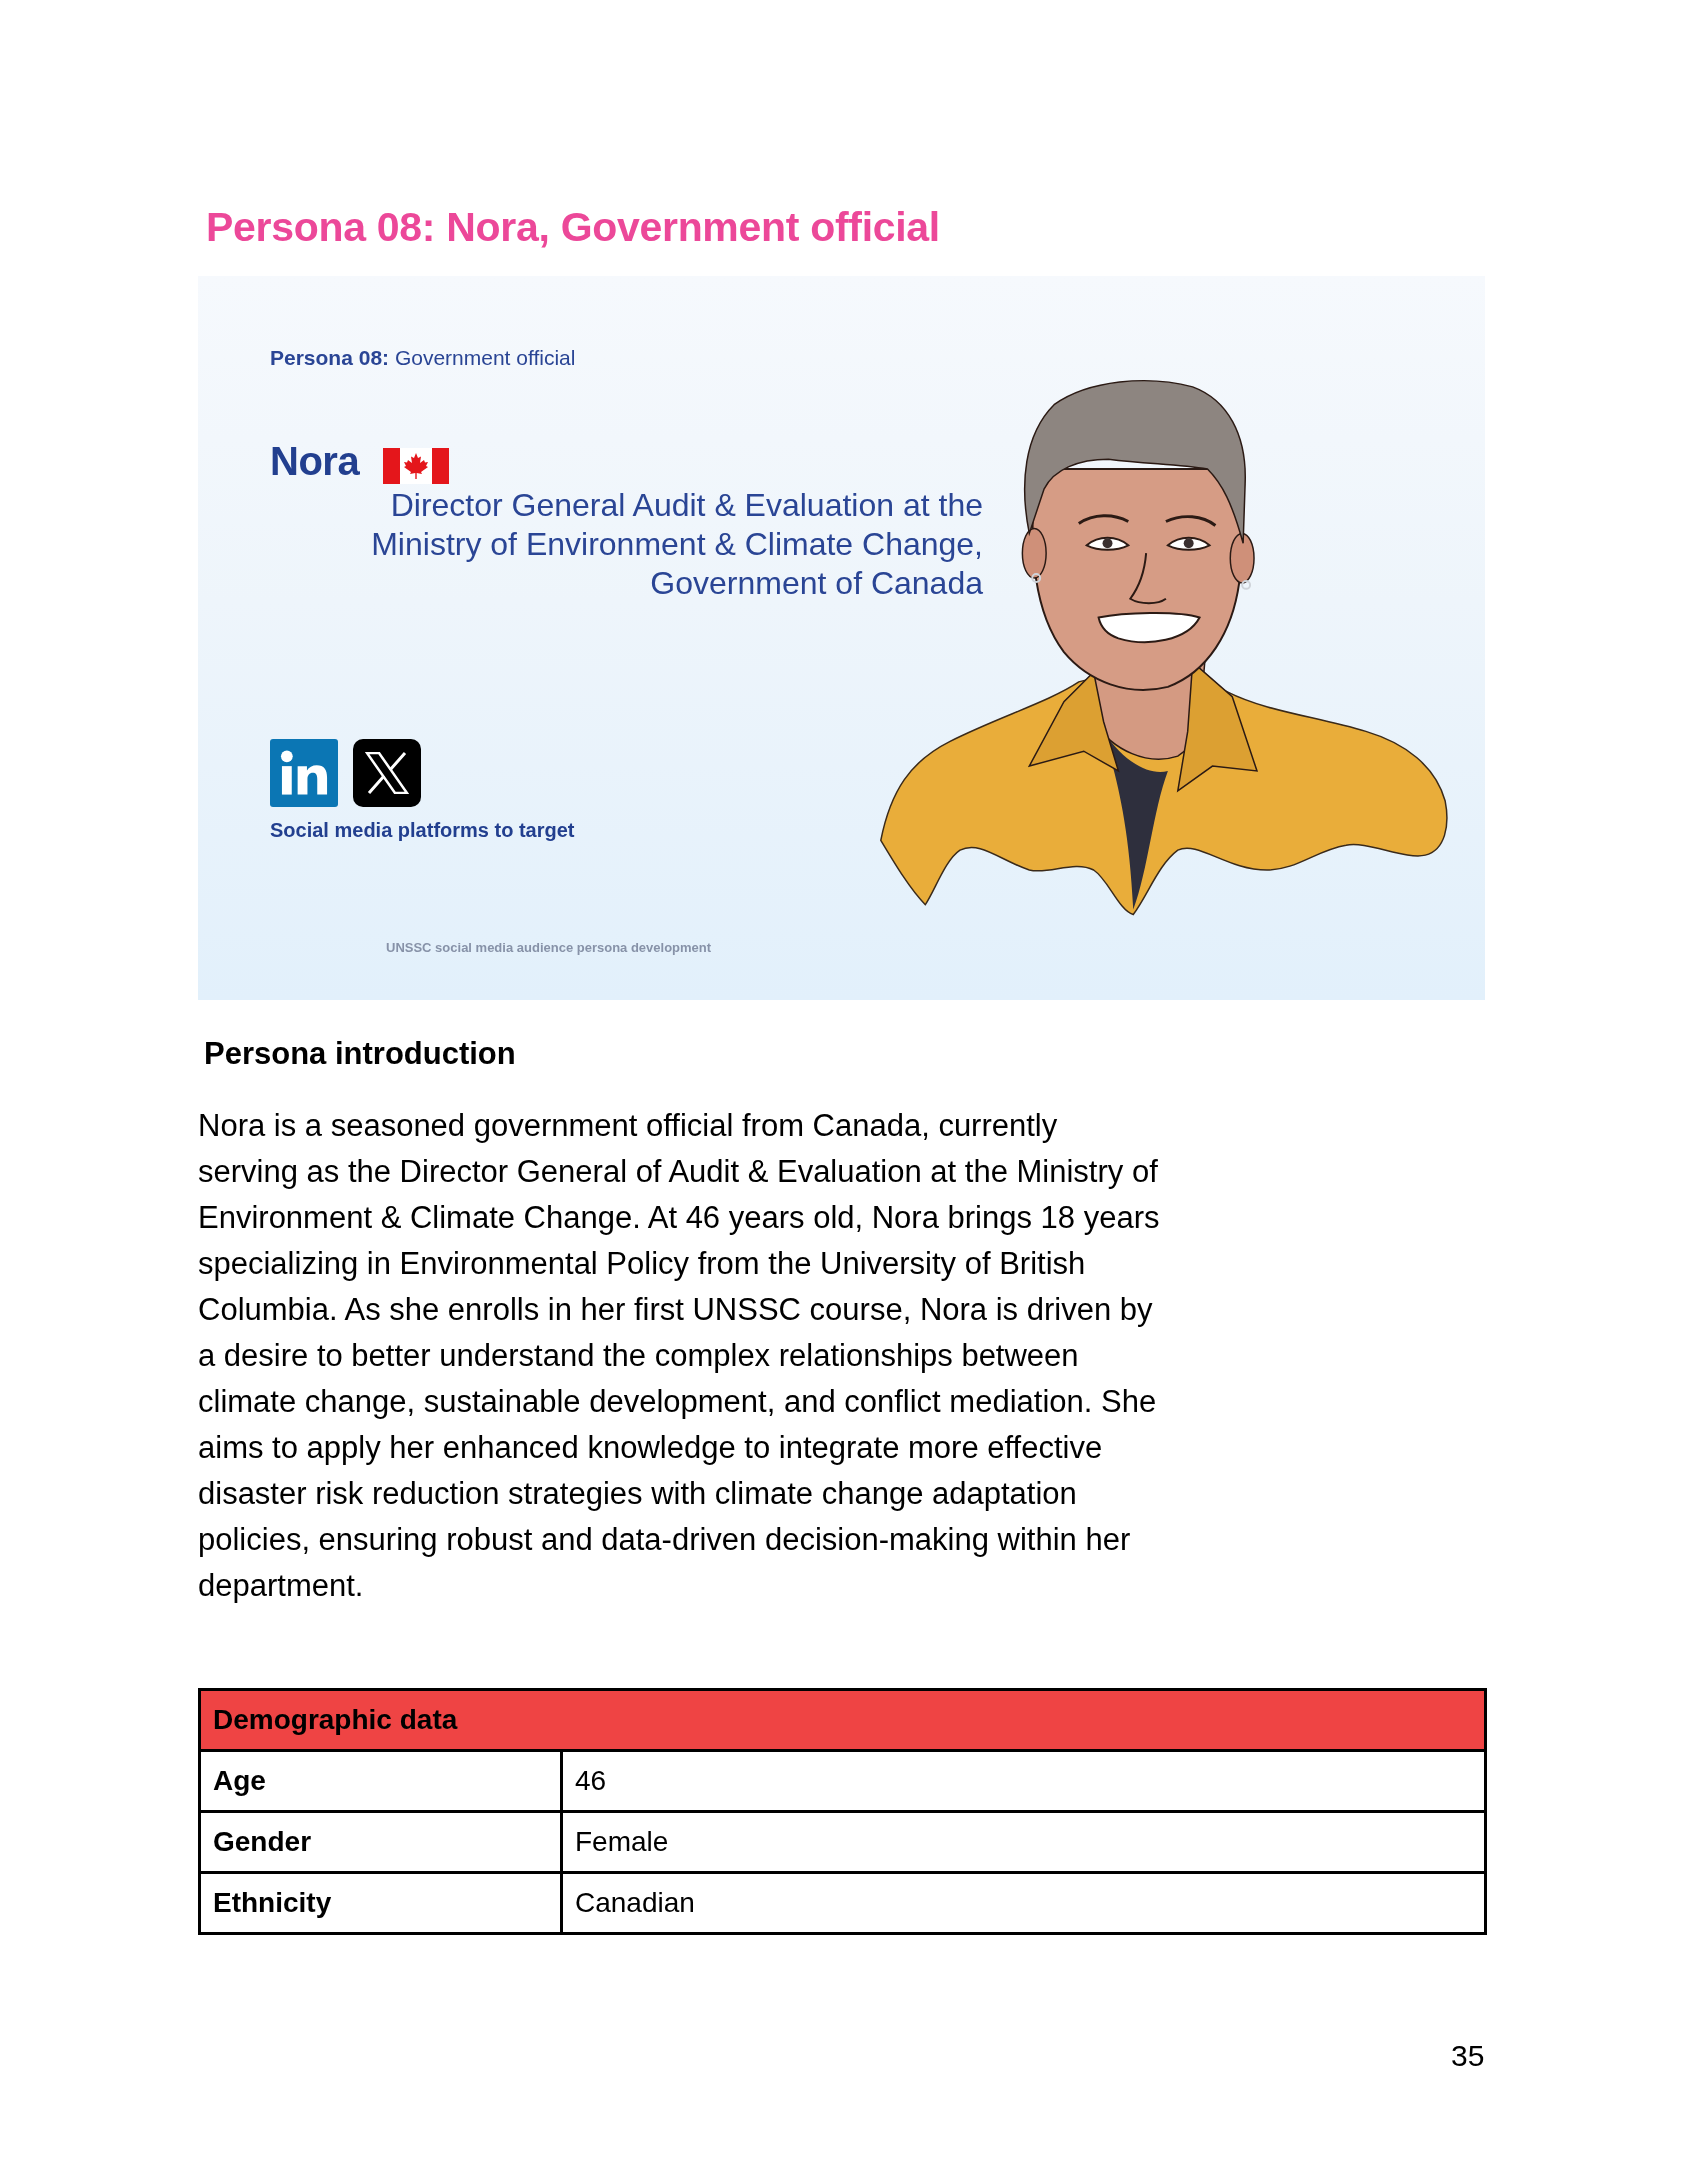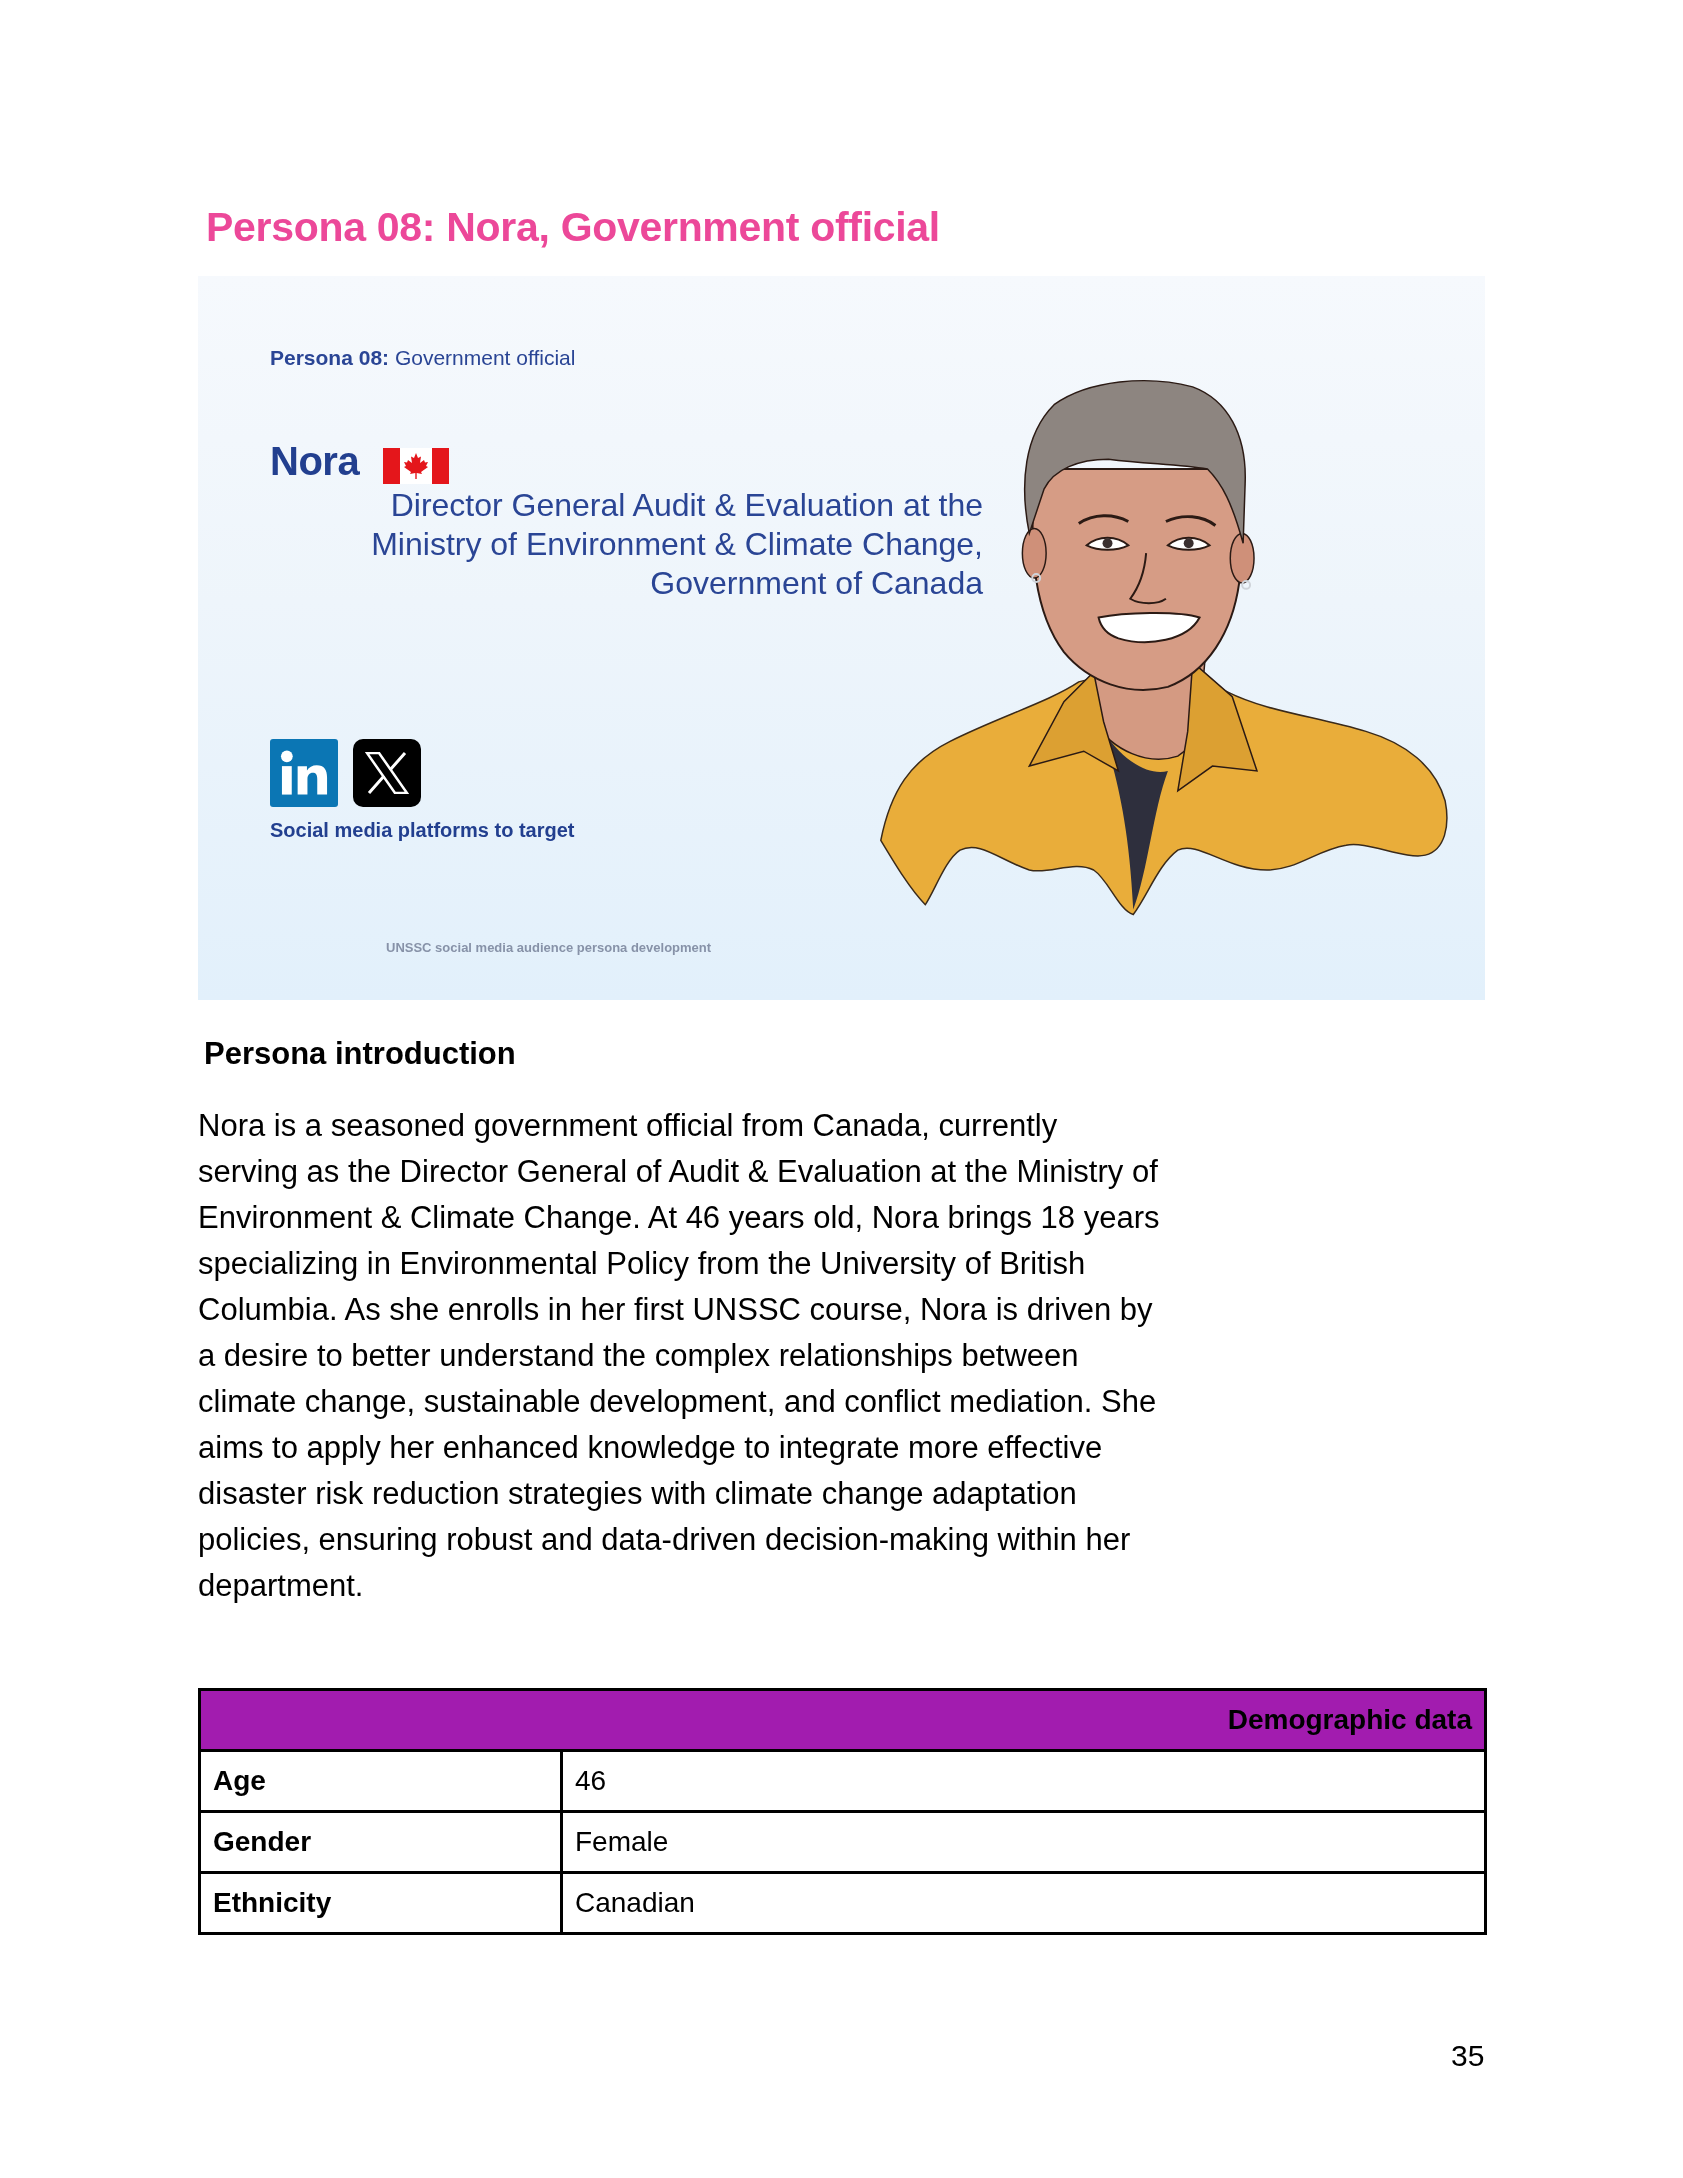--- a/index.html
+++ b/index.html
@@ -24,21 +24,21 @@
   .banner .social-label { position: absolute; left: 72px; top: 543px; font-size: 20px; font-weight: 700; color: #223f8f; white-space: nowrap; }
   .banner .footer-note { position: absolute; left: 142px; top: 664px; font-size: 13px; font-weight: 700; color: #8792a8; white-space: nowrap; margin-left: 46px; }
   .banner .portrait { position: absolute; left: 653px; top: 99px; width: 614px; height: 594px; }
 
   .section-heading { position: absolute; left: 198px; top: 1030px; margin: 6px; font-size: 31px; font-weight: 700; white-space: nowrap; }
   .intro { position: absolute; left: 198px; top: 1103px; width: 1119px; margin: 0; font-size: 31px; line-height: 46px; }
   .intro span { display: block; white-space: nowrap; }
 
   table.demo { position: absolute; left: 198px; top: 1688px; width: 1289px; border-collapse: collapse; font-size: 28px; }
   table.demo th, table.demo td { border: 3px solid #000; height: 58px; padding: 0 12px; text-align: left; }
-  table.demo th { background: #a21caf; text-align: right; font-weight: 700; }
+  table.demo th { background: #ef4444; text-align: left; font-weight: 700; }
   table.demo td.k { font-weight: 700; width: 335px; }
   table.demo td.sep { border-left-width: 2px; }
 
   .page-number { position: absolute; left: 1451px; top: 2039px; font-size: 30px; }
 </style>
 </head>
 <body>
 
 <h1 class="page-title">Persona 08: Nora, Government official</h1>
 

